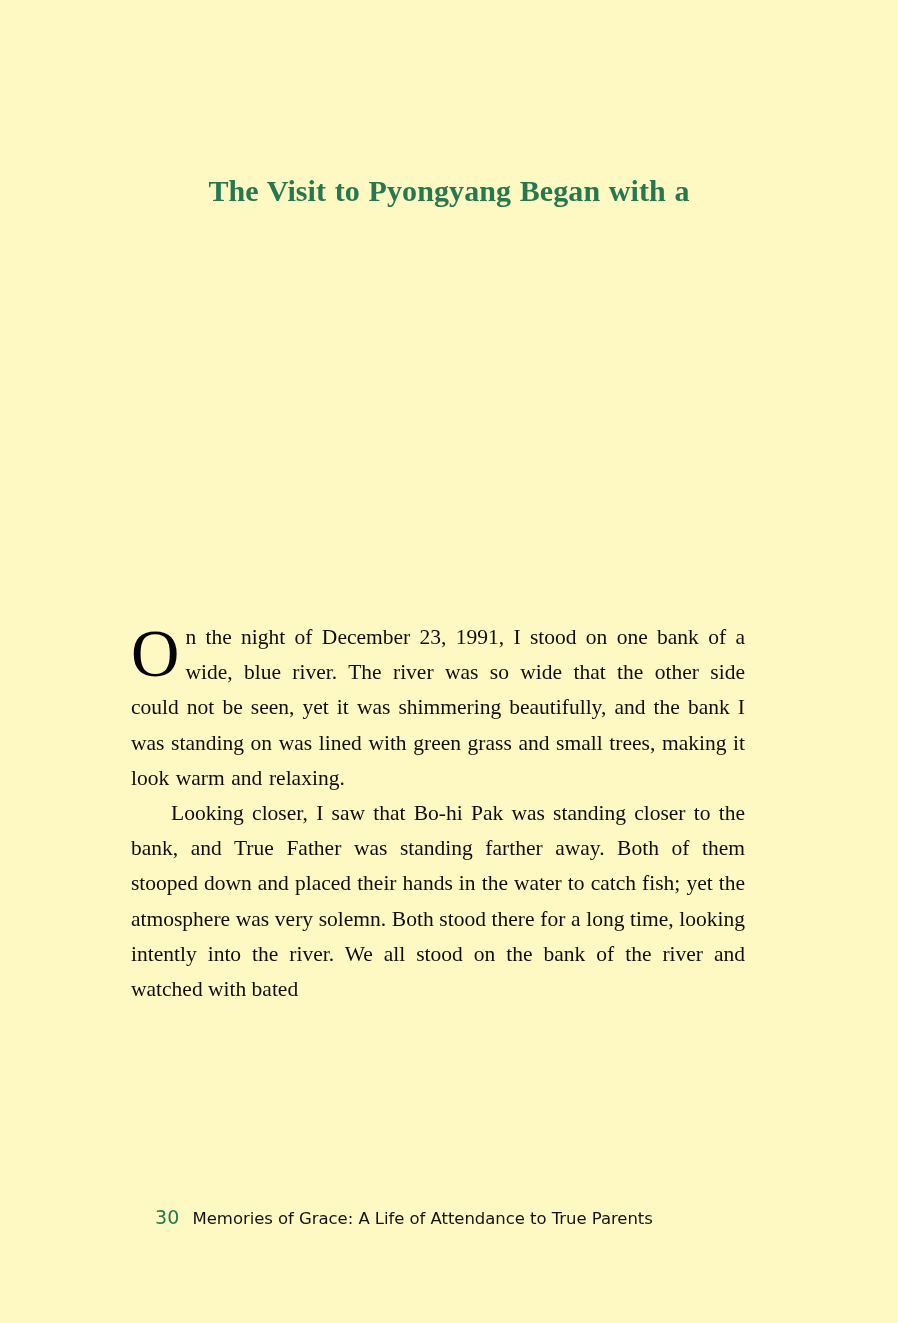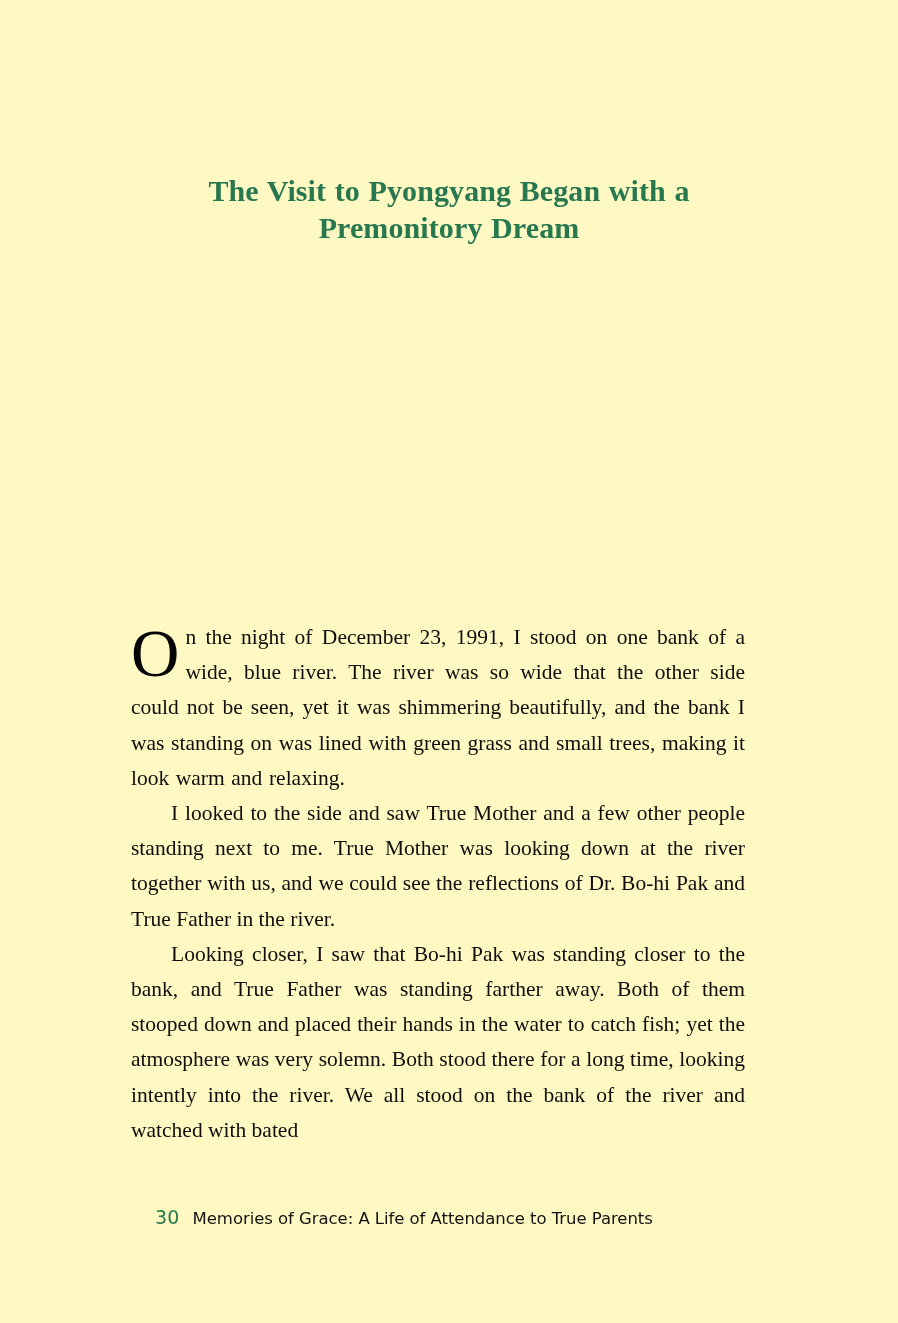--- a/index.html
+++ b/index.html
@@ -107,28 +107,26 @@
     letter-spacing: -0.05px;
   }
 </style>
 </head>
 <body>
 
 <div class="page">
 
   <h1 class="chapter-title">
     <span class="tline">The Visit to Pyongyang Began with a</span>
-    <span class="tline">Premonitory Dream</span>
   </h1>
 
   <div class="body-block">
 
     <p class="first"><span class="dropcap">O</span><span class="lead-run">n the night of December 23, 1991, I stood on one bank of a wide, blue river. The river was so wide that the other side could not be seen, yet it was shimmering beautifully, and the bank I was standing on was lined with green grass and small trees, making it look warm and relaxing.</span></p>
 
-    <p><span>I looked to the side and saw True Mother and a few other people standing next to me. True Mother was looking down at the river together with us, and we could see the reflections of Dr. Bo-hi Pak and True Father in the river.</span></p>
 
     <p><span>Looking closer, I saw that Bo-hi Pak was standing closer to the bank, and True Father was standing farther away. Both of them stooped down and placed their hands in the water to catch fish; yet the atmosphere was very solemn. Both stood there for a long time, looking intently into the river. We all stood on the bank of the river and watched with bated</span></p>
 
   </div>
 
   <div class="page-footer">
     <span class="folio">30</span>
     <span class="running-title">Memories of Grace: A Life of Attendance to True Parents</span>
   </div>
 

